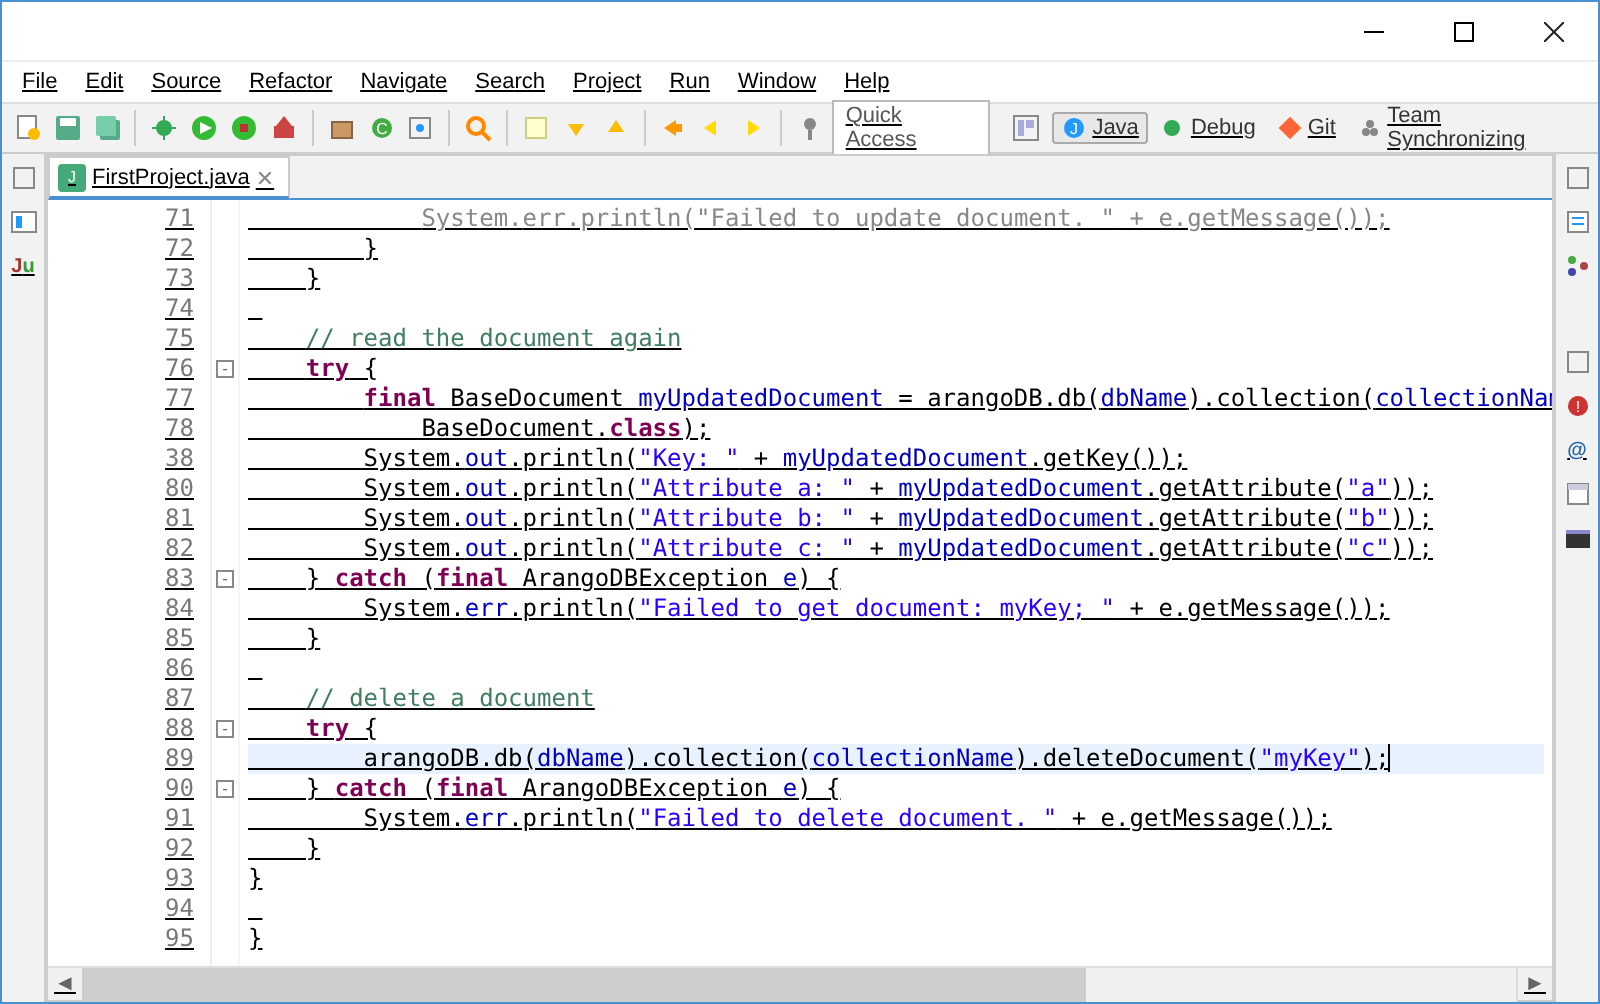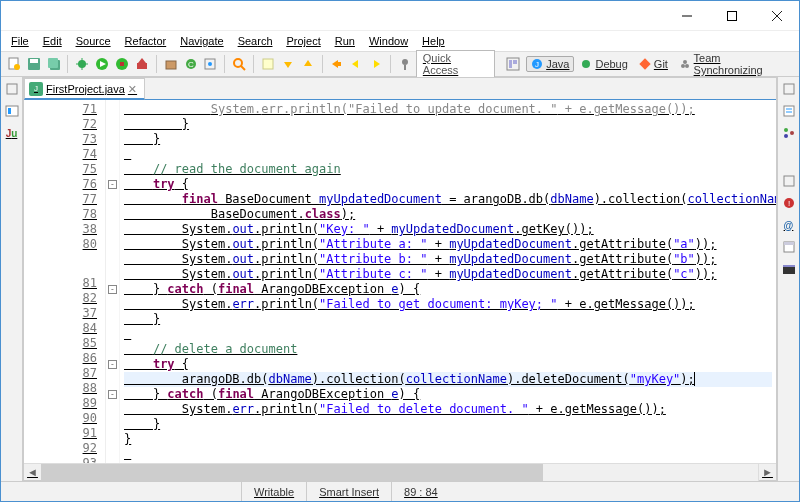--- a/index.html
+++ b/index.html
@@ -263,23 +263,23 @@
             <div style="height: 15px;">71</div>
             <div style="height: 15px;">72</div>
             <div style="height: 15px;">73</div>
             <div style="height: 15px;">74</div>
             <div style="height: 15px;">75</div>
             <div style="height: 15px;">76</div>
             <div style="height: 15px;">77</div>
             <div style="height: 15px;">78</div>
             <div style="height: 15px;">38</div>
             <div style="height: 15px;">80</div>
-            <div style="height: 15px; margin-top: 24px;">81</div>
+            <div style="height: 15px;">81</div>
             <div style="height: 15px;">82</div>
-            <div style="height: 15px;">37</div>
+            <div style="height: 15px;">83</div>
             <div style="height: 15px;">84</div>
             <div style="height: 15px;">85</div>
             <div style="height: 15px;">86</div>
             <div style="height: 15px;">87</div>
             <div style="height: 15px; text-align: right;">88</div>
             <div style="height: 15px;">89</div>
             <div style="height: 15px;">90</div>
             <div style="height: 15px;">91</div>
             <div style="height: 15px;">92</div>
             <div style="height: 15px;">93</div>
@@ -344,20 +344,14 @@
         </div>
       <div class="sideicon">
           <svg width="14" height="14">
             <rect x="1" y="3" width="12" height="9" fill="#333"></rect>
             <rect x="1" y="3" width="12" height="2" fill="#88c"></rect>
           </svg>
         </div>
     </div>
   </div>
 
-  <div class="statusbar">
-    <div style="flex:0 0 240px"></div>
-    <div class="cell">Writable</div>
-    <div class="cell">Smart Insert</div>
-    <div class="cell">89 : 84</div>
-  </div>
 
 </div>
 
 </body></html>

